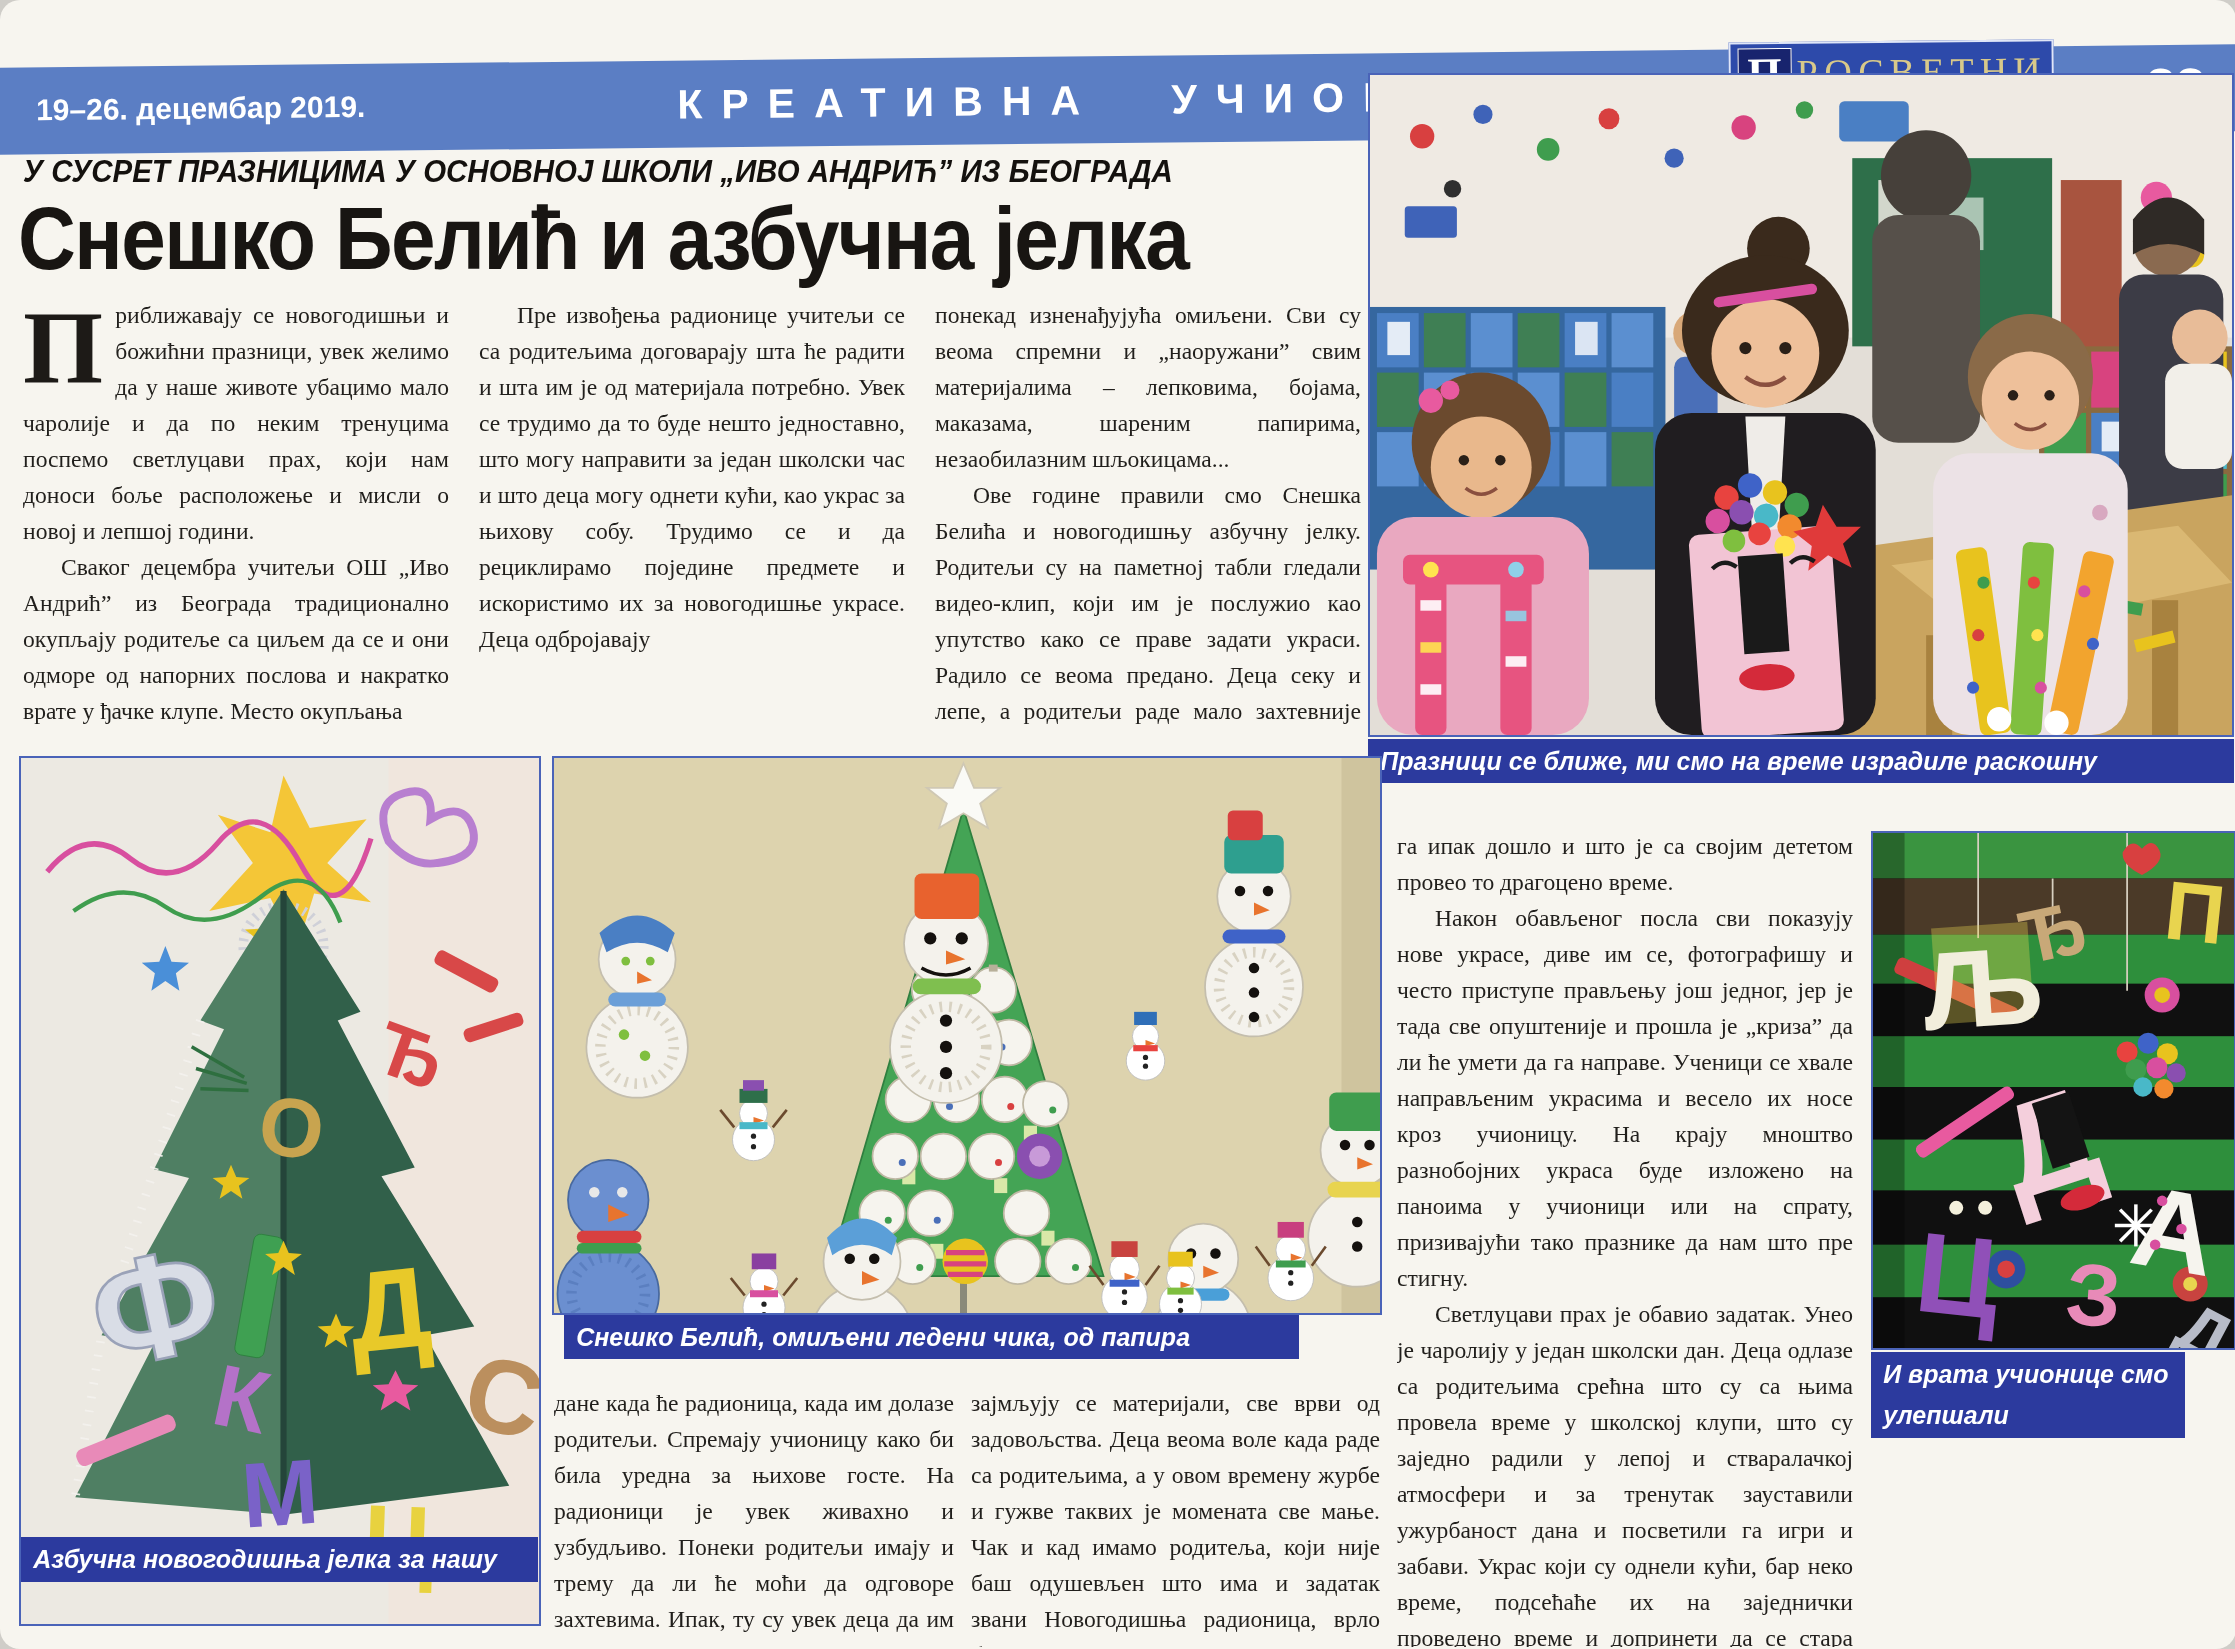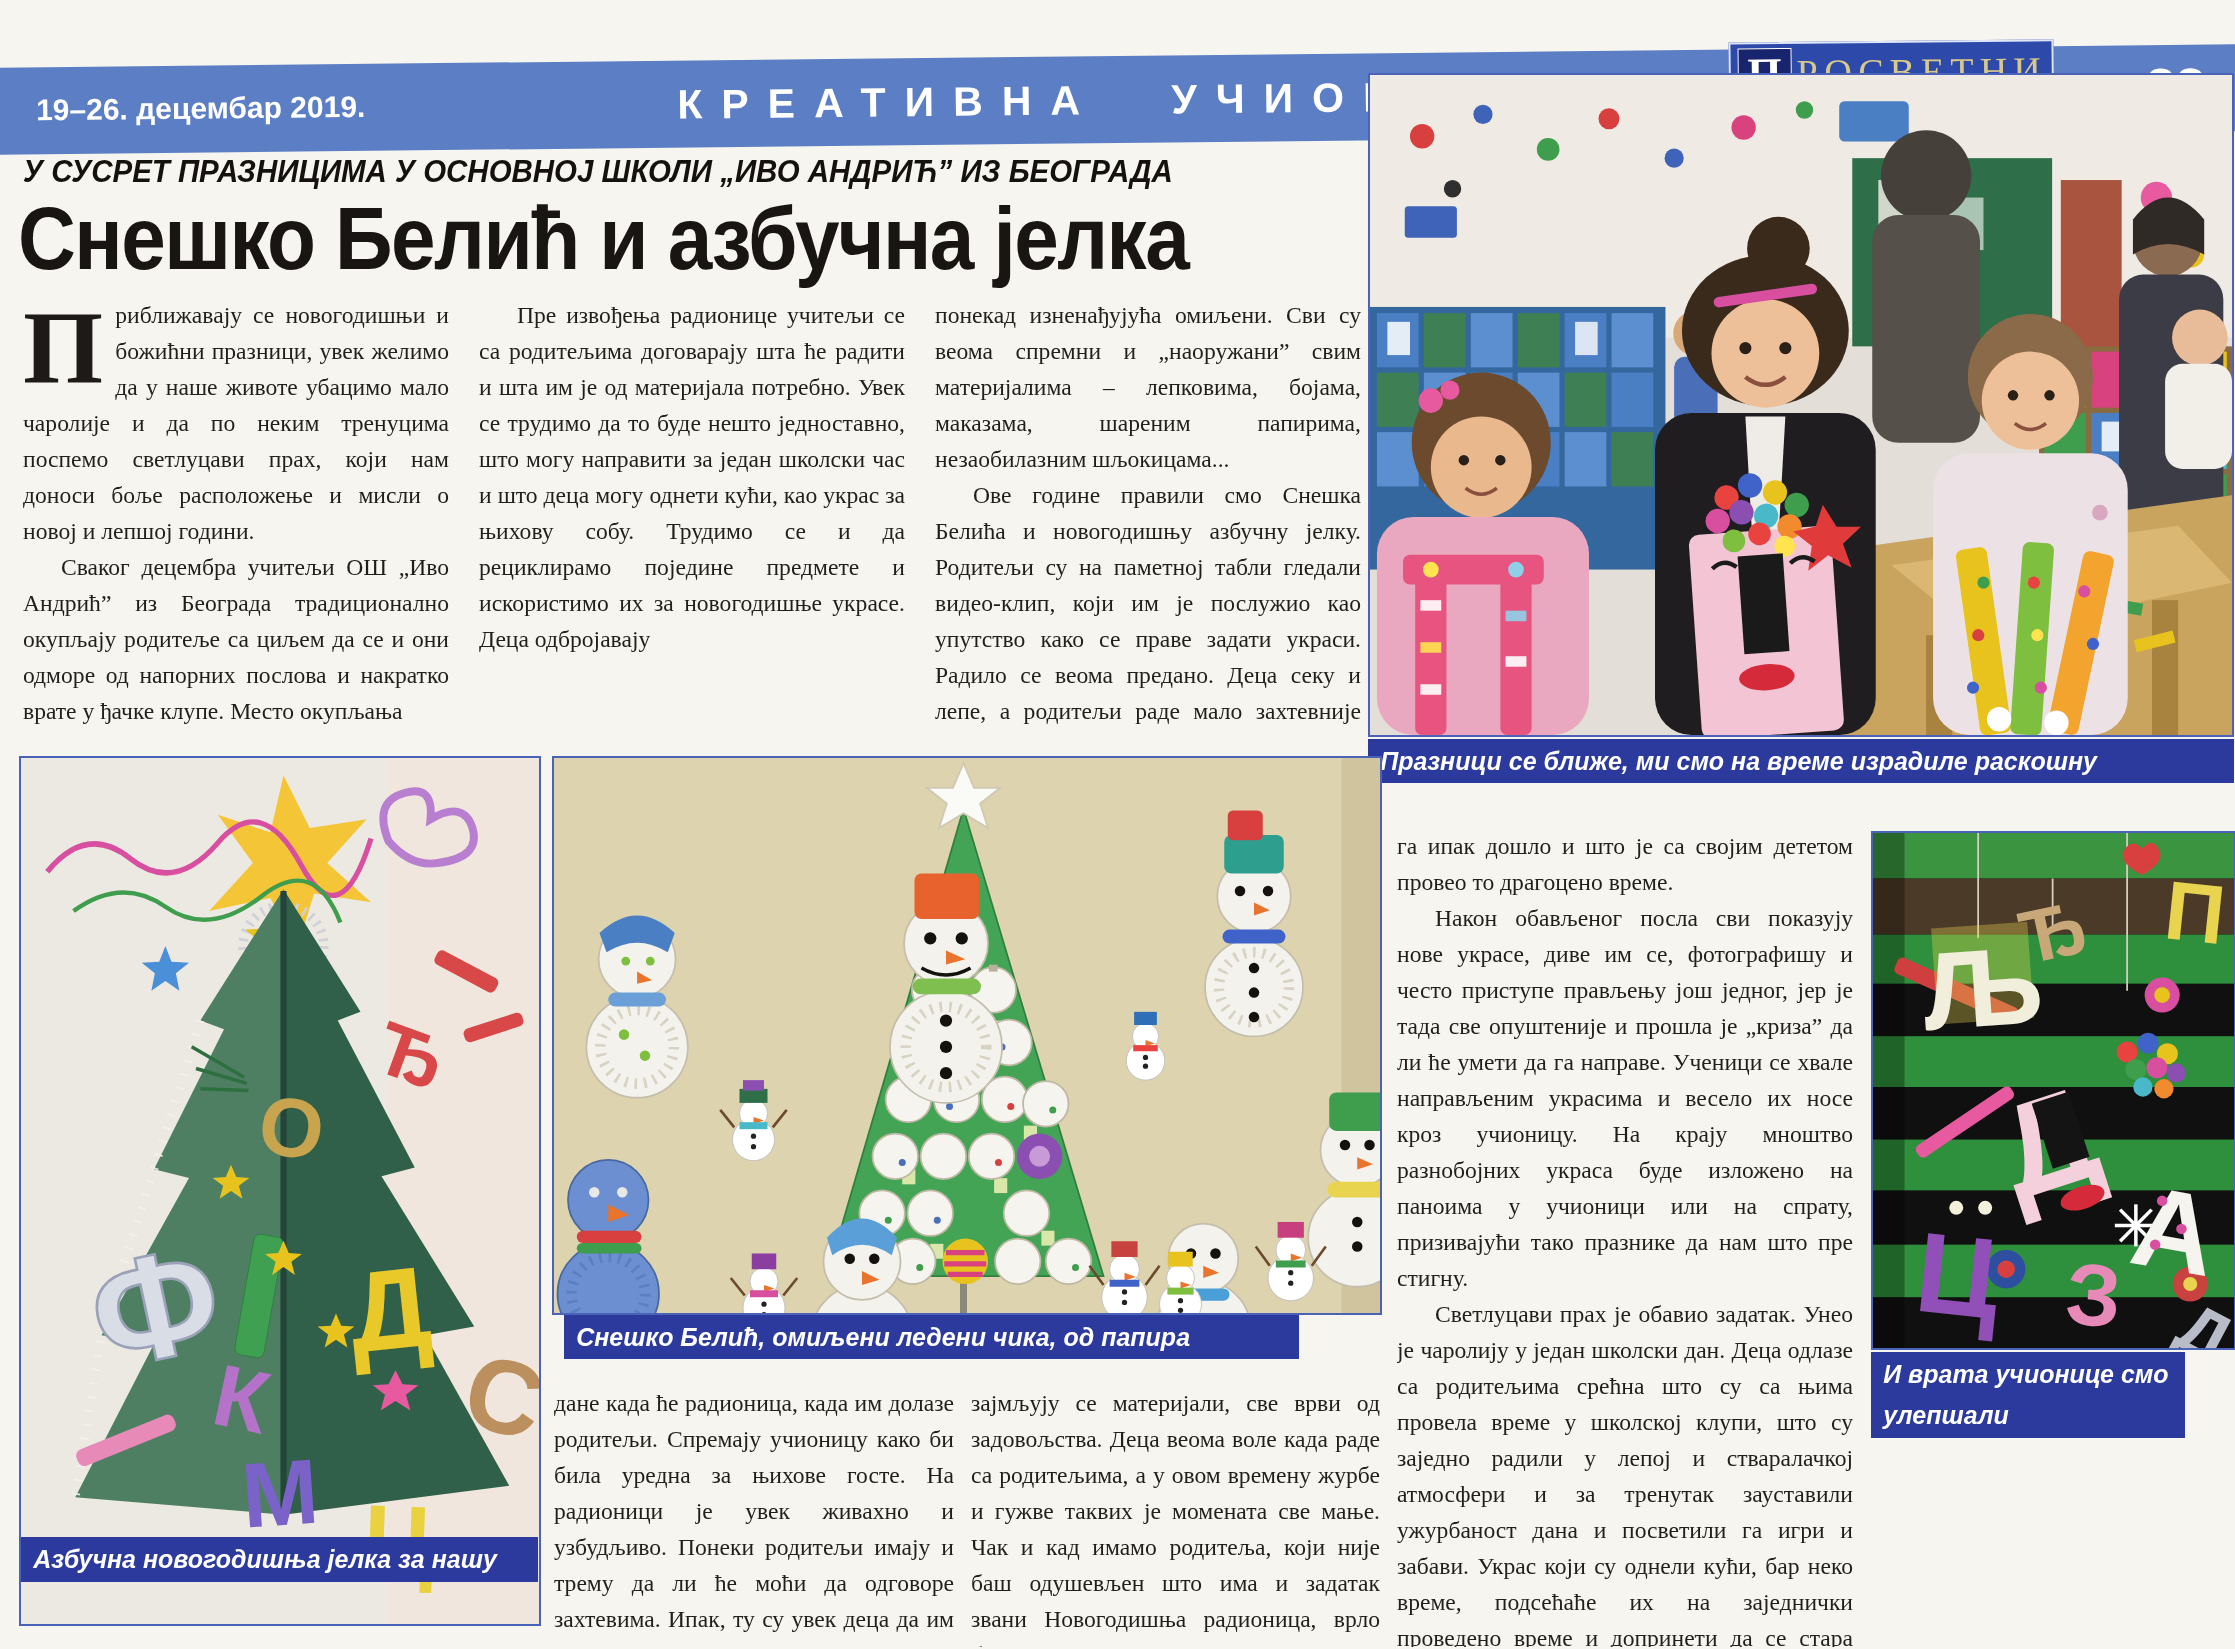--- a/index.html
+++ b/index.html
@@ -1,17 +1,17 @@
 <!DOCTYPE html>
 <html style="--banner-blue: #5b7ec4; --caption-blue: #2c3a9e; --logo-gold: #d8c98a;font-size:14px"><head>
 <meta charset="utf-8">
 <style>
   html,body{margin:0;padding:0;background:#cfcdc8;}
   .page{position:relative;width:2236px;height:1649px;background:#f7f5ef;overflow:hidden;
-        font-family:"Liberation Serif",serif;color:#1f1d1b;}
+        font-family:"Liberation Serif",serif;color:#1f1d1b;border-radius:20px;}
   
   .banner{position:absolute;left:-8.7px;top:56px;width:2253px;height:87px;
           background:var(--banner-blue,#5b7ec4);transform:rotate(-0.6deg);}
   .banner-date{position:absolute;left:45px;top:26px;color:#fff;
           font:700 30px "Liberation Sans",sans-serif;}
   .banner-title{position:absolute;left:0;right:0;top:21px;text-align:center;color:#fff;
           font:700 41px "Liberation Sans",sans-serif;letter-spacing:19px;word-spacing:42px;}
   .masthead{position:absolute;right:190px;top:-7px;width:325px;height:98px;
           background:#2d4aaa;border:2.6px solid #dfe6f8;box-sizing:border-box;padding:3.5px 7px 1.7px;}
   .mh-top{display:flex;align-items:center;gap:5.2px;}

